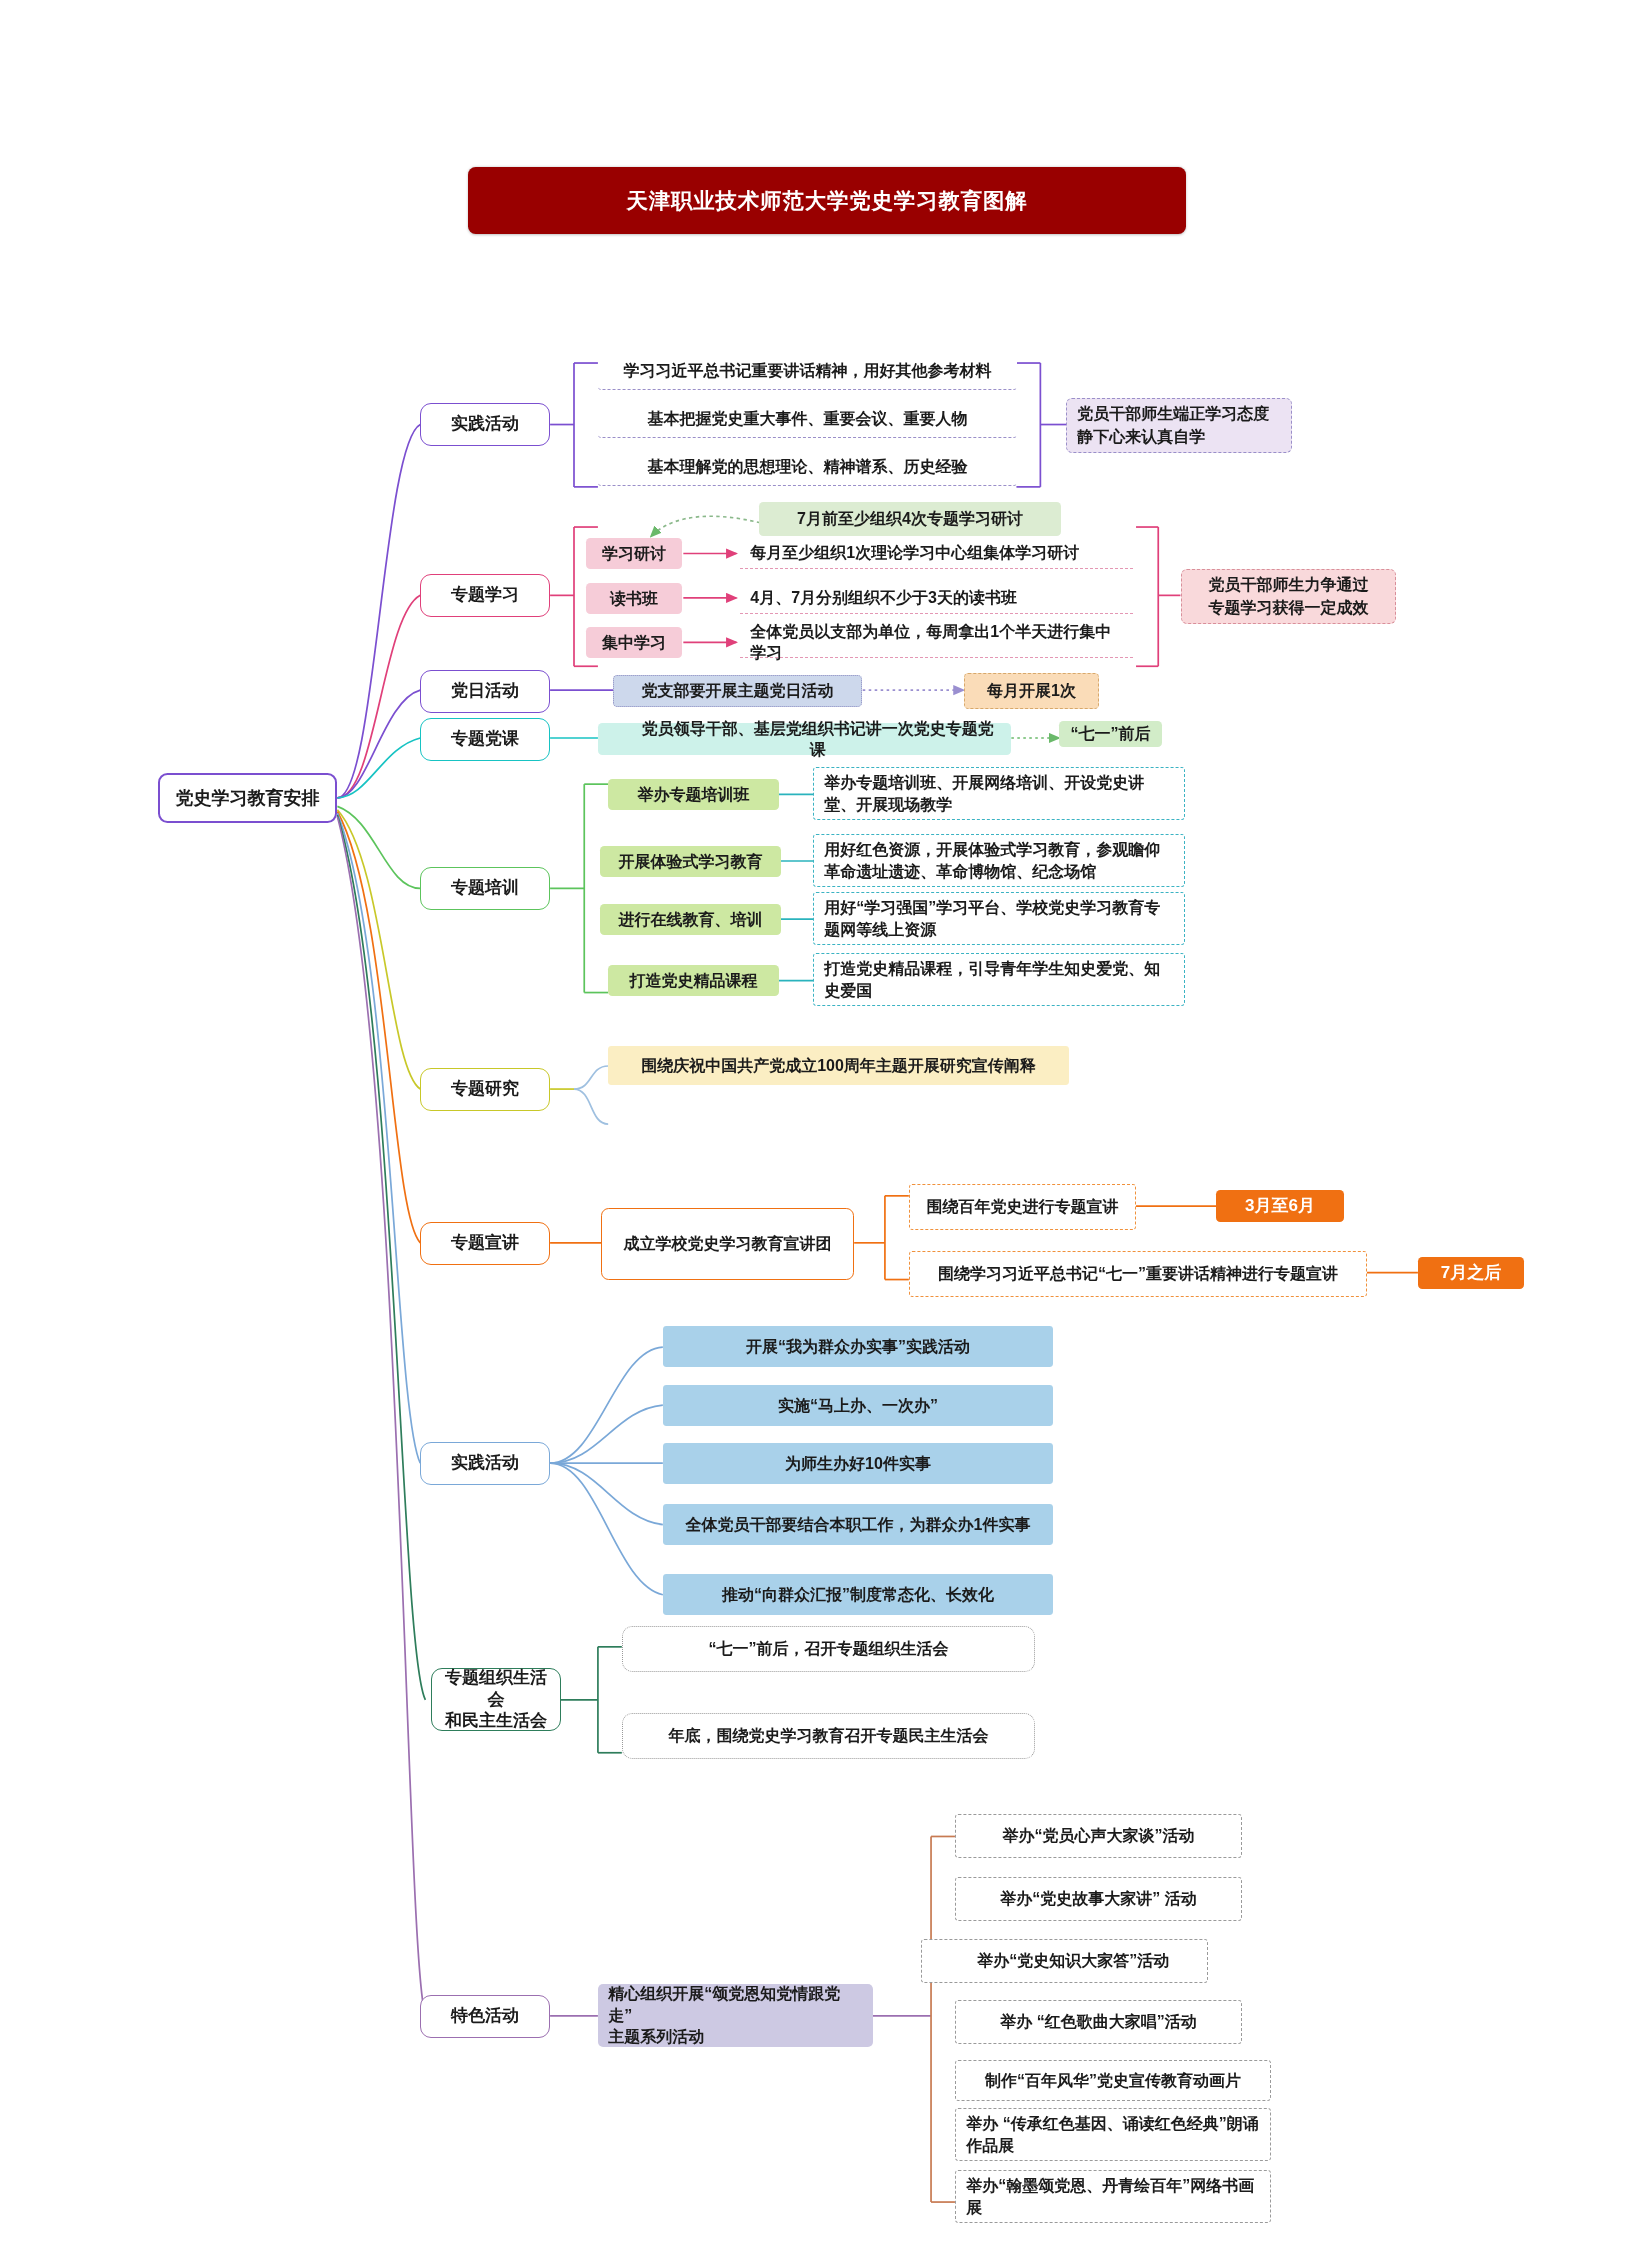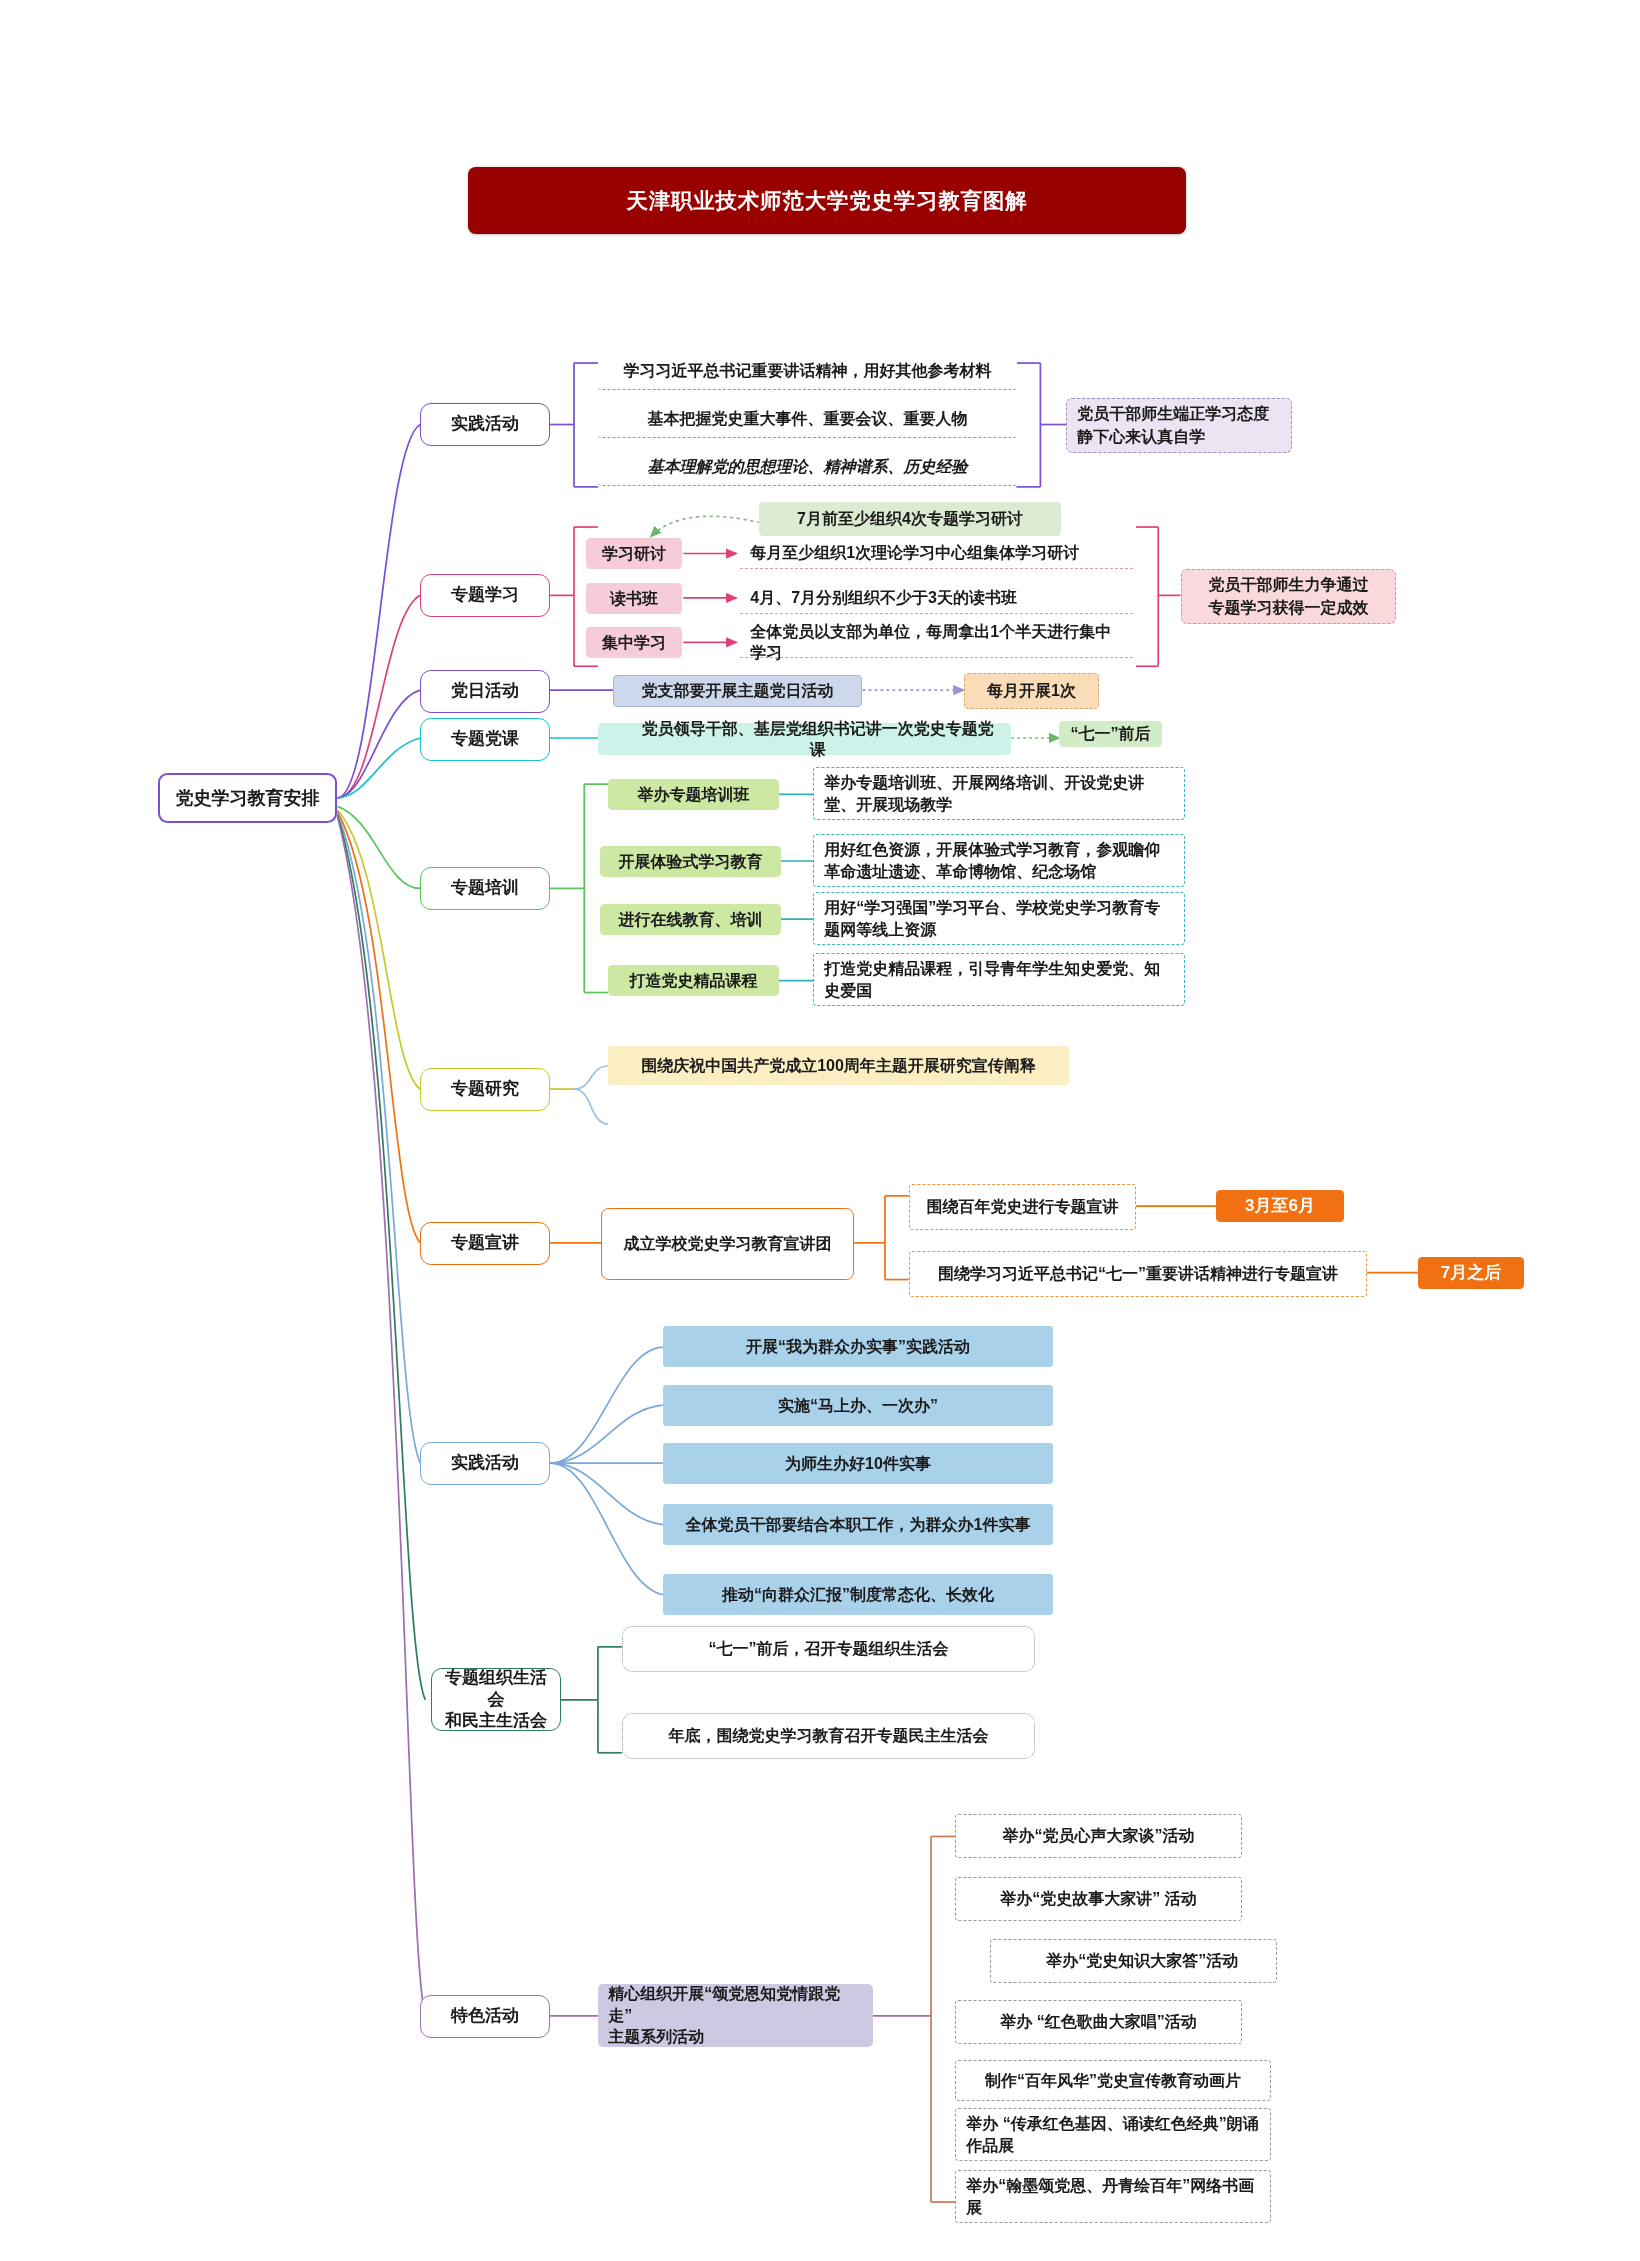--- a/index.html
+++ b/index.html
@@ -164,21 +164,21 @@
     </defs>
   </svg>
 
   <div id="title-banner">天津职业技术师范大学党史学习教育图解</div>
 
   <div class="node" id="root-node">党史学习教育安排</div>
 
   <div class="node branch" style="left:420px;top:403px;border-color:#7b4fd0;">实践活动</div>
   <div class="node leaf dashed" style="left:598px;top:352px;width:419px;height:38px;border-style:none none dashed none;border-bottom:1.5px dashed #9a8fc9;font-size:16px;">学习习近平总书记重要讲话精神，用好其他参考材料</div>
   <div class="node leaf dashed" style="left:598px;top:400px;width:419px;height:38px;border-style:none none dashed none;border-bottom:1.5px dashed #9a8fc9;font-size:16px;">基本把握党史重大事件、重要会议、重要人物</div>
-  <div class="node leaf dashed" style="left:598px;top:448px;width:419px;height:38px;border-style:none none dashed none;border-bottom:1.5px dashed #9a8fc9;font-size:16px;font-style:italic;">基本理解党的思想理论、精神谱系、历史经验</div>
+  <div class="node leaf dashed" style="left:598px;top:448px;width:419px;height:38px;border-style:none none dashed none;border-bottom:1.5px dashed #9a8fc9;font-size:16px;">基本理解党的思想理论、精神谱系、历史经验</div>
   <div class="node note" style="left:1066px;top:398px;width:226px;height:55px;background:#ece3f3;border:1.4px dashed #9a8fc9;white-space:pre-line;justify-content:flex-start;text-align:left;">党员干部师生端正学习态度
 静下心来认真自学</div>
 
   <div class="node branch" style="left:420px;top:574px;border-color:#e0407a;">专题学习</div>
   <div class="node" style="left:759px;top:502px;width:302px;height:34px;background:#dcecd2;border-radius:4.3px;font-size:16px;">7月前至少组织4次专题学习研讨</div>
 
   <div class="node sub-pill" style="left:586px;top:538px;width:96px;background:#f6ccd8;">学习研讨</div>
   <div class="node" style="left:740px;top:538px;width:393px;height:31px;border-bottom:1.5px dashed #e497b4;font-size:16px;justify-content:flex-start;text-align:left;">每月至少组织1次理论学习中心组集体学习研讨</div>
 
   <div class="node sub-pill" style="left:586px;top:583px;width:96px;background:#f6ccd8;">读书班</div>
@@ -235,20 +235,20 @@
 和民主生活会</div>
   <div class="node leaf dotted" style="left:622px;top:1626px;width:413px;height:46px;font-size:16px;">“七一”前后，召开专题组织生活会</div>
   <div class="node leaf dotted" style="left:622px;top:1713px;width:413px;height:46px;font-size:16px;">年底，围绕党史学习教育召开专题民主生活会</div>
 
   <div class="node branch" style="left:420px;top:1995px;border-color:#9b6fb0;">特色活动</div>
   <div class="node left" style="left:598px;top:1984px;width:275px;height:63px;background:#cdc9e3;border-radius:5.1px;font-size:16px;white-space:pre-line;">精心组织开展“颂党恩知党情跟党走”
 主题系列活动</div>
 
   <div class="node leaf dashed" style="left:955px;top:1814px;width:287px;height:44px;font-size:16px;">举办“党员心声大家谈”活动</div>
   <div class="node leaf dashed" style="left:955px;top:1877px;width:287px;height:44px;font-size:16px;">举办“党史故事大家讲” 活动</div>
-  <div class="node leaf dashed" style="left:990px;top:1939px;width:287px;height:44px;font-size:16px;padding-left:28px;">举办“党史知识大家答”活动</div>
+  <div class="node leaf dashed" style="left:921px;top:1939px;width:287px;height:44px;font-size:16px;padding-left:28px;">举办“党史知识大家答”活动</div>
   <div class="node leaf dashed" style="left:955px;top:2000px;width:287px;height:44px;font-size:16px;">举办 “红色歌曲大家唱”活动</div>
   <div class="node leaf dashed" style="left:955px;top:2060px;width:316px;height:41px;font-size:16px;">制作“百年风华”党史宣传教育动画片</div>
   <div class="node leaf dashed left" style="left:955px;top:2108px;width:316px;height:53px;font-size:16px;">举办 “传承红色基因、诵读红色经典”朗诵作品展</div>
   <div class="node leaf dashed left" style="left:955px;top:2170px;width:316px;height:53px;font-size:16px;">举办“翰墨颂党恩、丹青绘百年”网络书画展</div>
 
 </div>
 
 
 </body></html>

